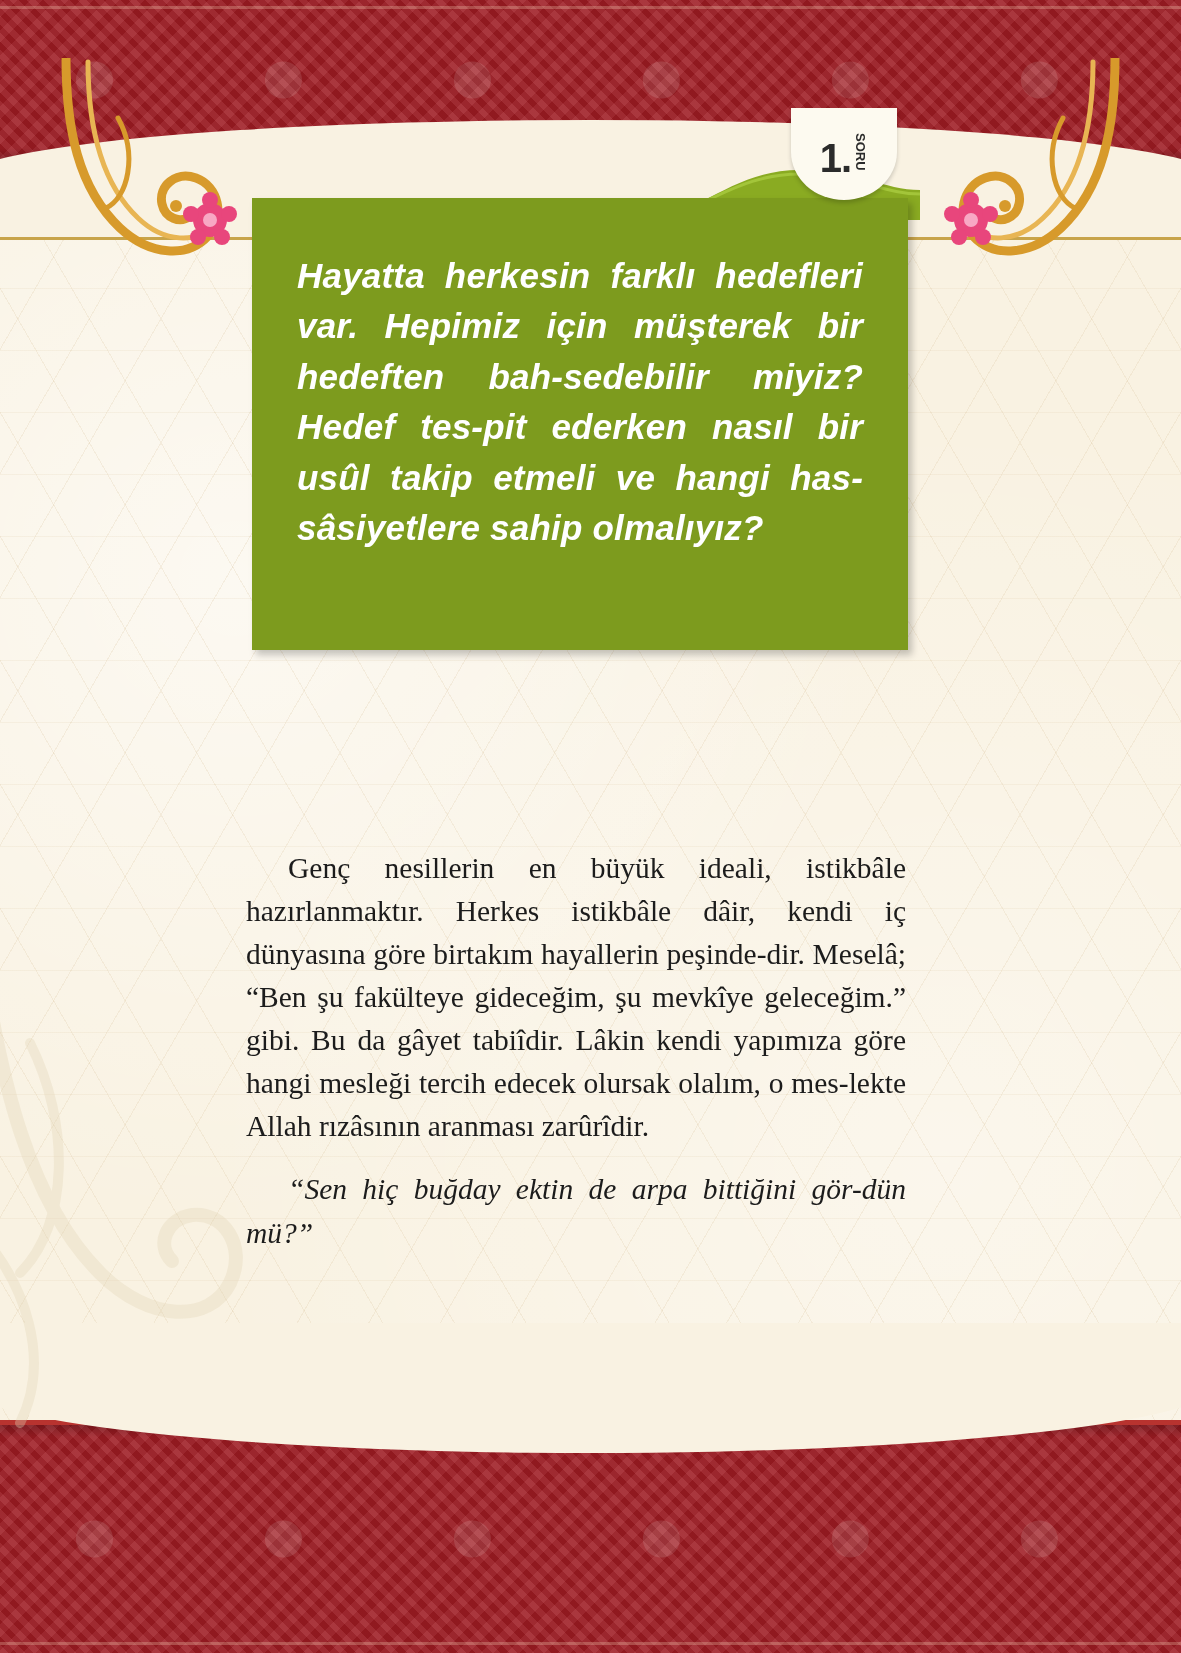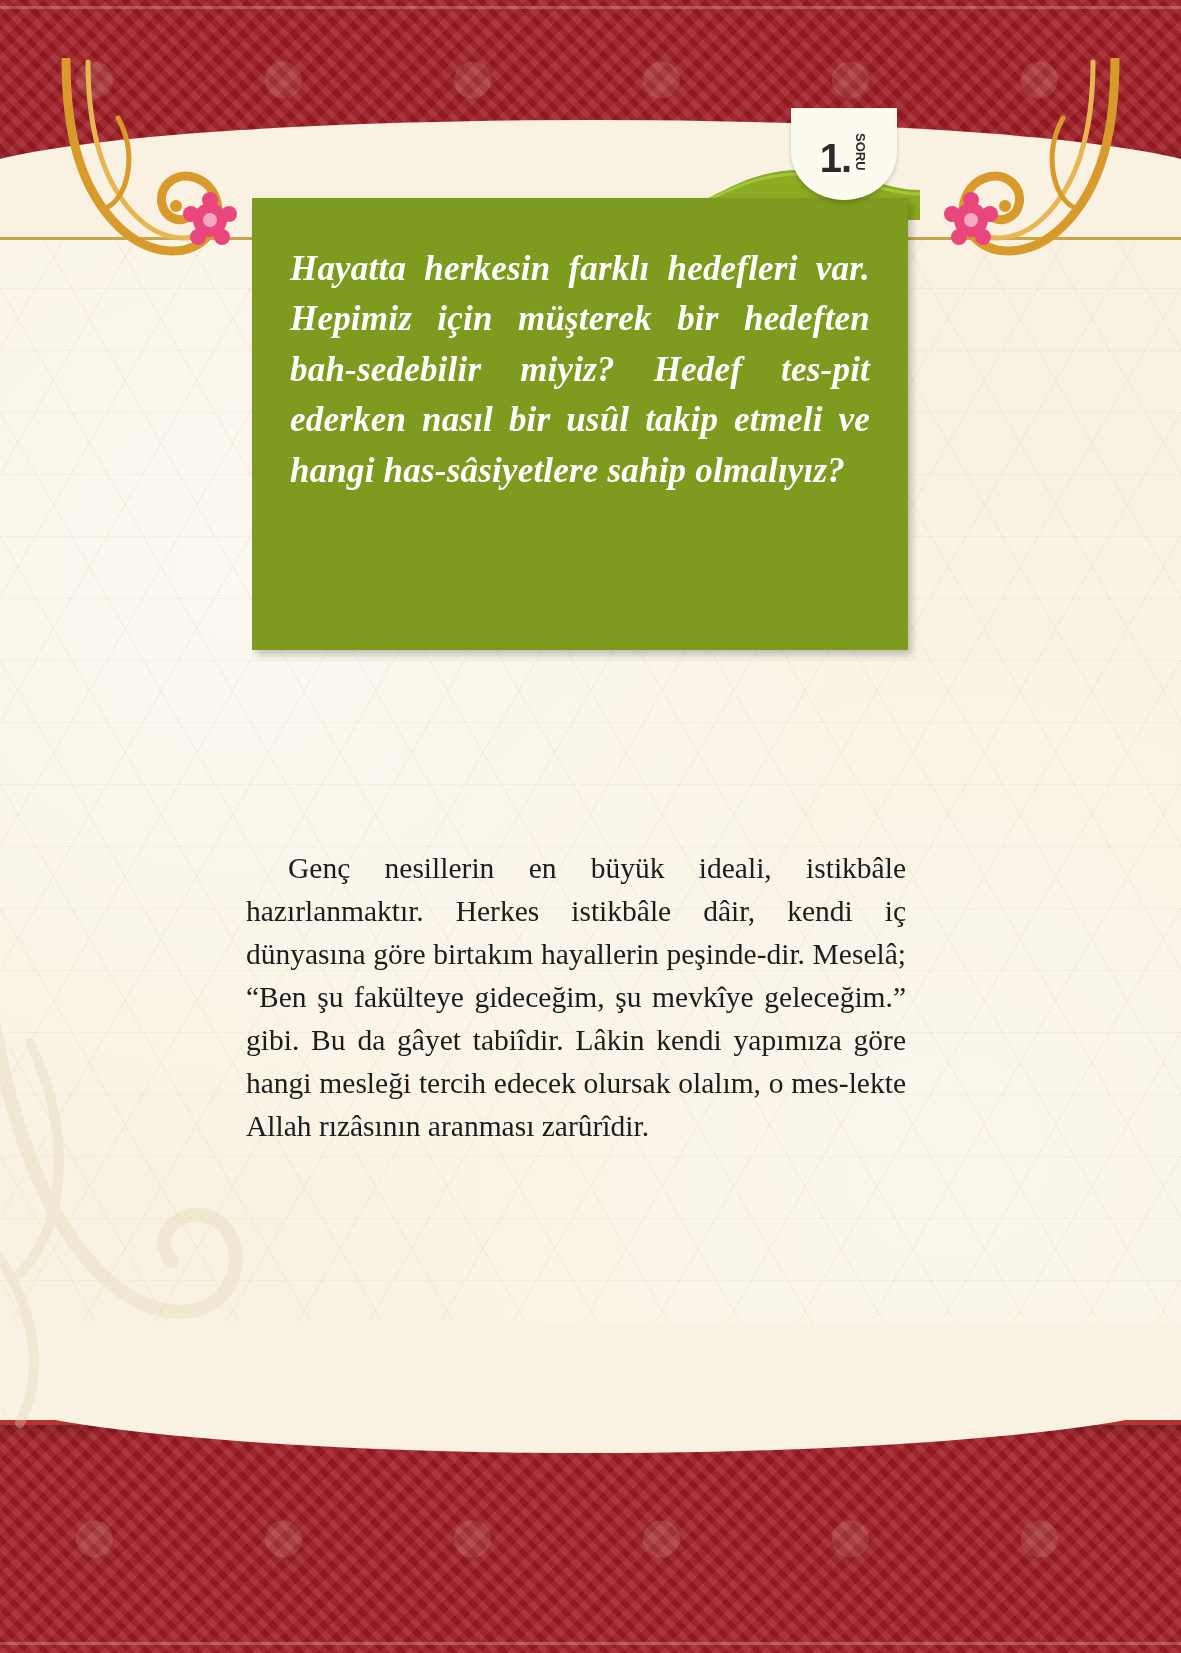--- a/index.html
+++ b/index.html
@@ -175,22 +175,22 @@
     left: 252px;
     width: 656px;
     min-height: 452px;
     background: #7d9b1e;
     box-shadow: 4px 5px 7px rgba(0,0,0,0.22);
     z-index: 5;
     padding: 42px 34px 36px 34px;
     box-sizing: border-box;
   }
   .qbox p {
-    margin: 4px;
-    font-family: Liberation Serif, serif;
+    margin: 11px;
+    font-family: Liberation Sans, sans-serif;
     font-style: italic;
     font-weight: bold;
     font-size: 35px;
     line-height: 1.44;
     color: #ffffff;
     text-align: justify;
     text-align-last: left;
     letter-spacing: 0.2px;
   }
 
@@ -293,15 +293,16 @@
       <span class="badge-label">SORU</span>
     </div>
   </div>
 
   <div class="qbox">
     <p>Hayatta herkesin farklı hedefleri var. Hepimiz için müşterek bir hedeften bah-sedebilir miyiz? Hedef tes-pit ederken nasıl bir usûl takip etmeli ve hangi has-sâsiyetlere sahip olmalıyız?</p>
   </div>
 
   <div class="content">
     <p>Genç nesillerin en büyük ideali, istikbâle hazırlanmaktır. Herkes istikbâle dâir, kendi iç dünyasına göre birtakım hayallerin peşinde-dir. Meselâ; “Ben şu fakülteye gideceğim, şu mevkîye geleceğim.” gibi. Bu da gâyet tabiîdir. Lâkin kendi yapımıza göre hangi mesleği tercih edecek olursak olalım, o mes-lekte Allah rızâsının aranması zarûrîdir.</p>
+    <p class="quote">“Sen hiç buğday ektin de arpa bittiğini gör-dün mü?”</p>
   </div>
 
 </div>
 
 </body></html>

